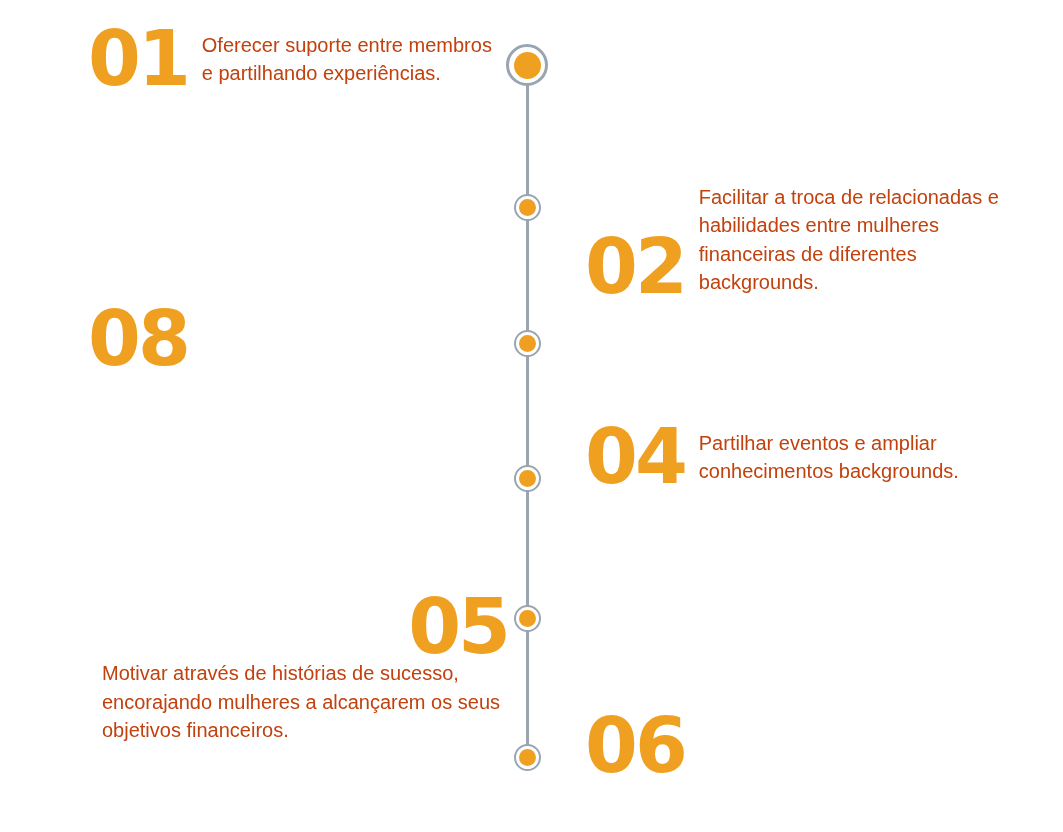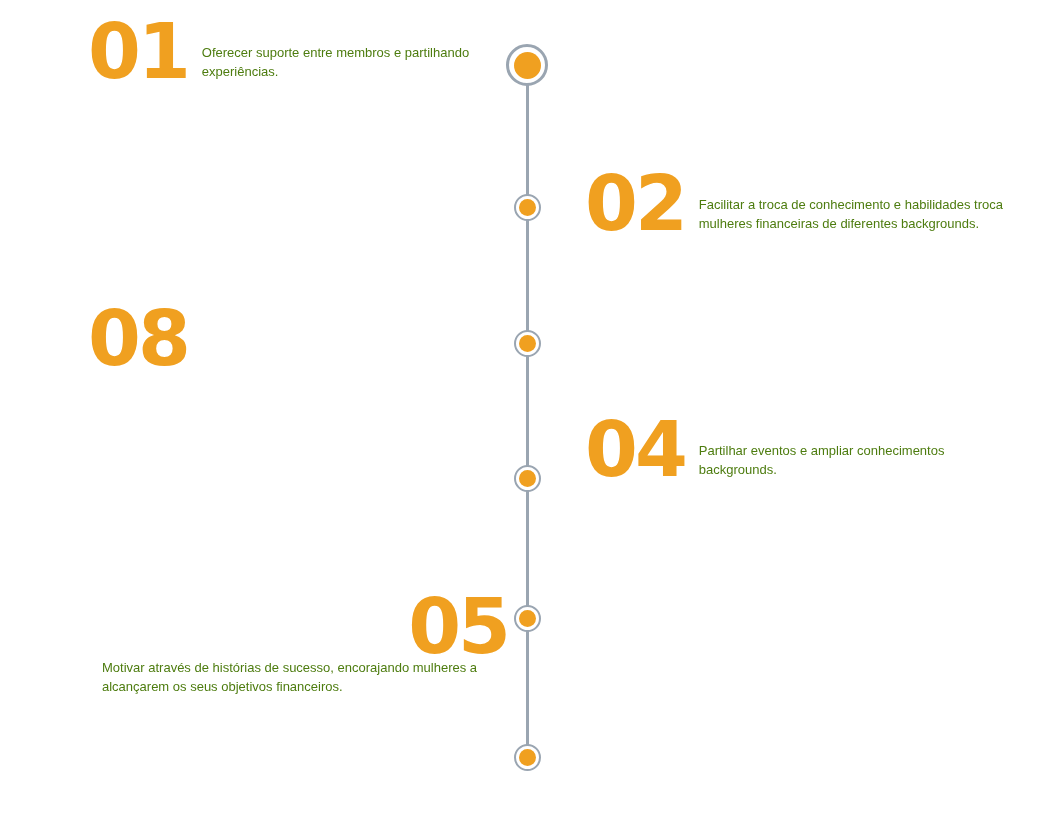--- a/index.html
+++ b/index.html
@@ -84,22 +84,22 @@
     font-weight: bold;
     font-size: 76px;
     line-height: 0.78;
     letter-spacing: -3px;
     flex: 0 0 auto;
     margin-top: -6px;
     user-select: none;
   }
 
   .desc {
-    color: #4d7c0f;
-    font-size: 13px;
+    color: #c2410c;
+    font-size: 20px;
     line-height: 1.42;
     padding-left: 14px;
     padding-top: 3px;
     flex: 1 1 auto;
   }
 
   
   #entry-1 { top: 28px;  }
   #entry-2 { top: 180px; }
   #entry-3 { top: 315px; }
@@ -140,33 +140,34 @@
     <div class="core"></div>
   </div>
 
   <div class="entry left" id="entry-1">
     <div class="num">01</div>
     <div class="desc">Oferecer suporte entre membros e partilhando experiências.</div>
   </div>
 
   <div class="entry right" id="entry-2">
     <div class="num">02</div>
-    <div class="desc">Facilitar a troca de conhecimento e habilidades troca mulheres financeiras de diferentes backgrounds.</div>
+    <div class="desc">Facilitar a troca de relacionadas e habilidades entre mulheres financeiras de diferentes backgrounds.</div>
   </div>
 
   <div class="entry left" id="entry-3">
     <div class="num">08</div>
   </div>
 
   <div class="entry right" id="entry-4">
     <div class="num">04</div>
     <div class="desc">Partilhar eventos e ampliar conhecimentos backgrounds.</div>
   </div>
 
   <div class="entry left" id="entry-5">
     <div class="num">05</div>
     <div class="desc">Motivar através de histórias de sucesso, encorajando mulheres a alcançarem os seus objetivos financeiros.</div>
   </div>
 
   <div class="entry right" id="entry-6">
+    <div class="num">06</div>
   </div>
 
 </div>
 
 </body></html>

